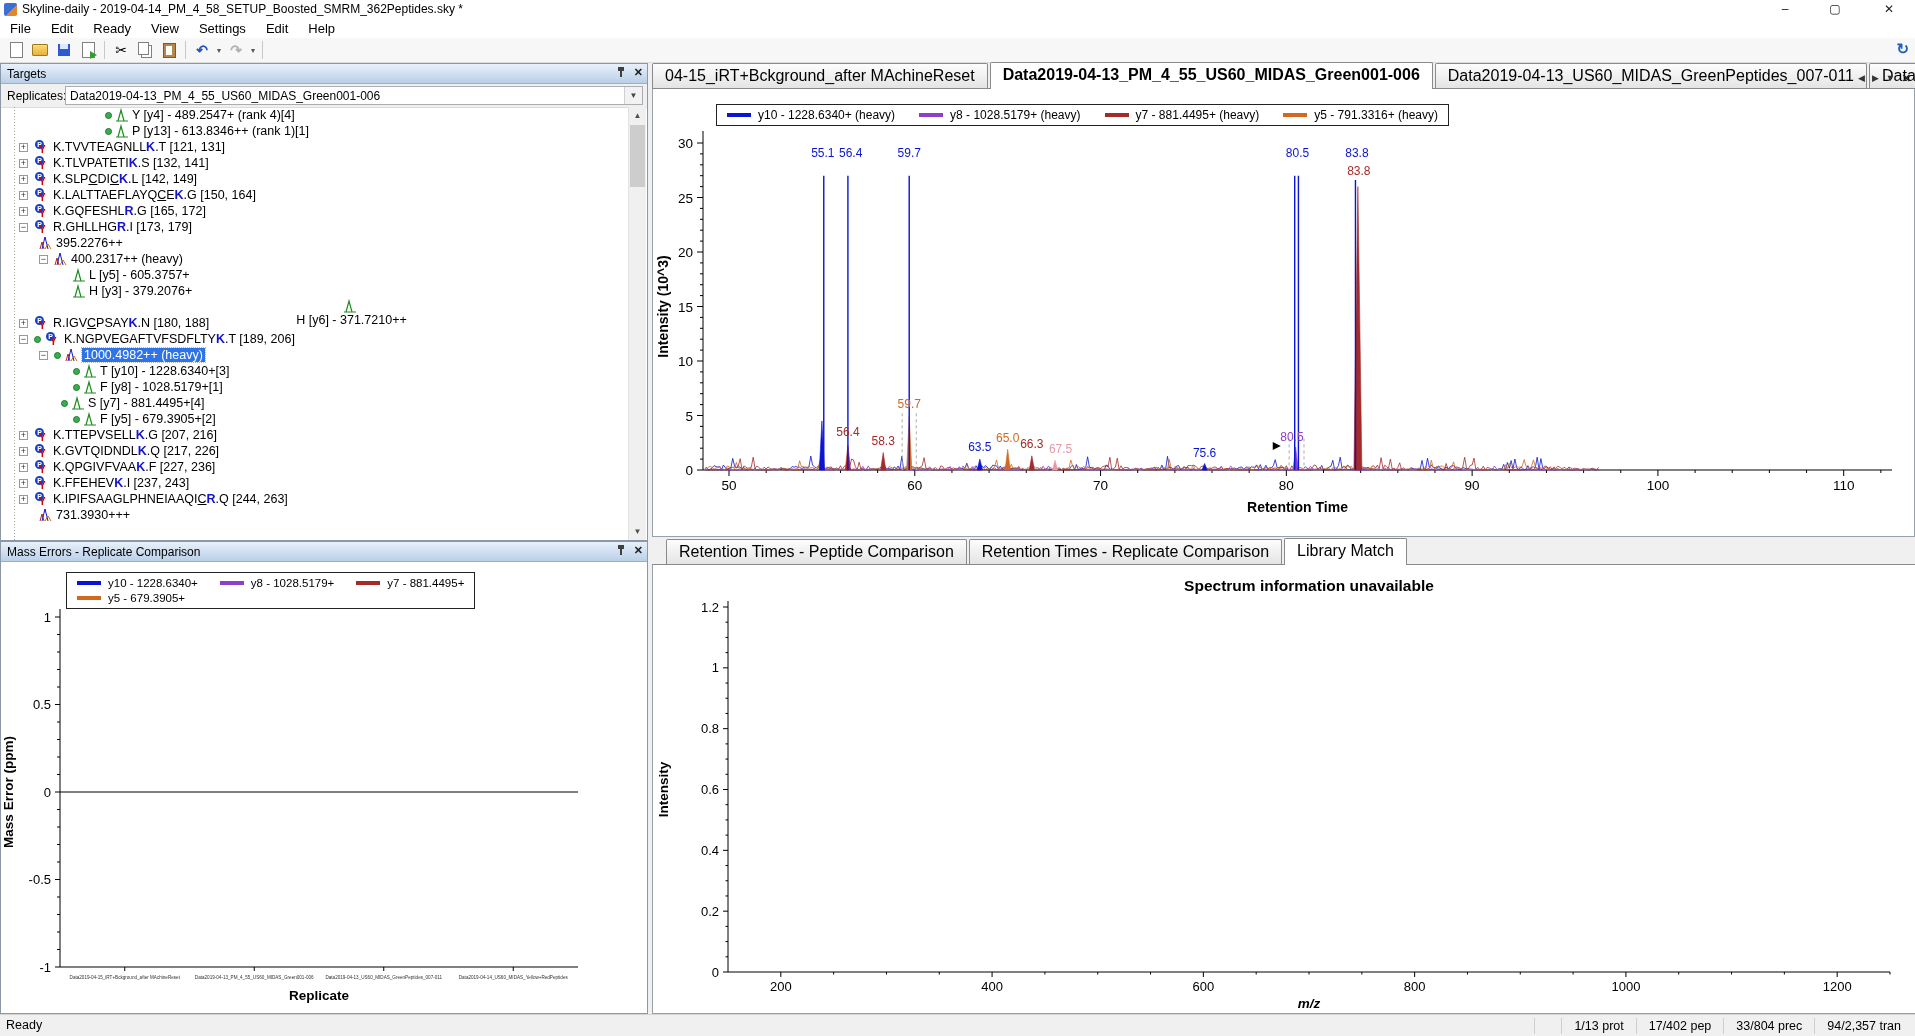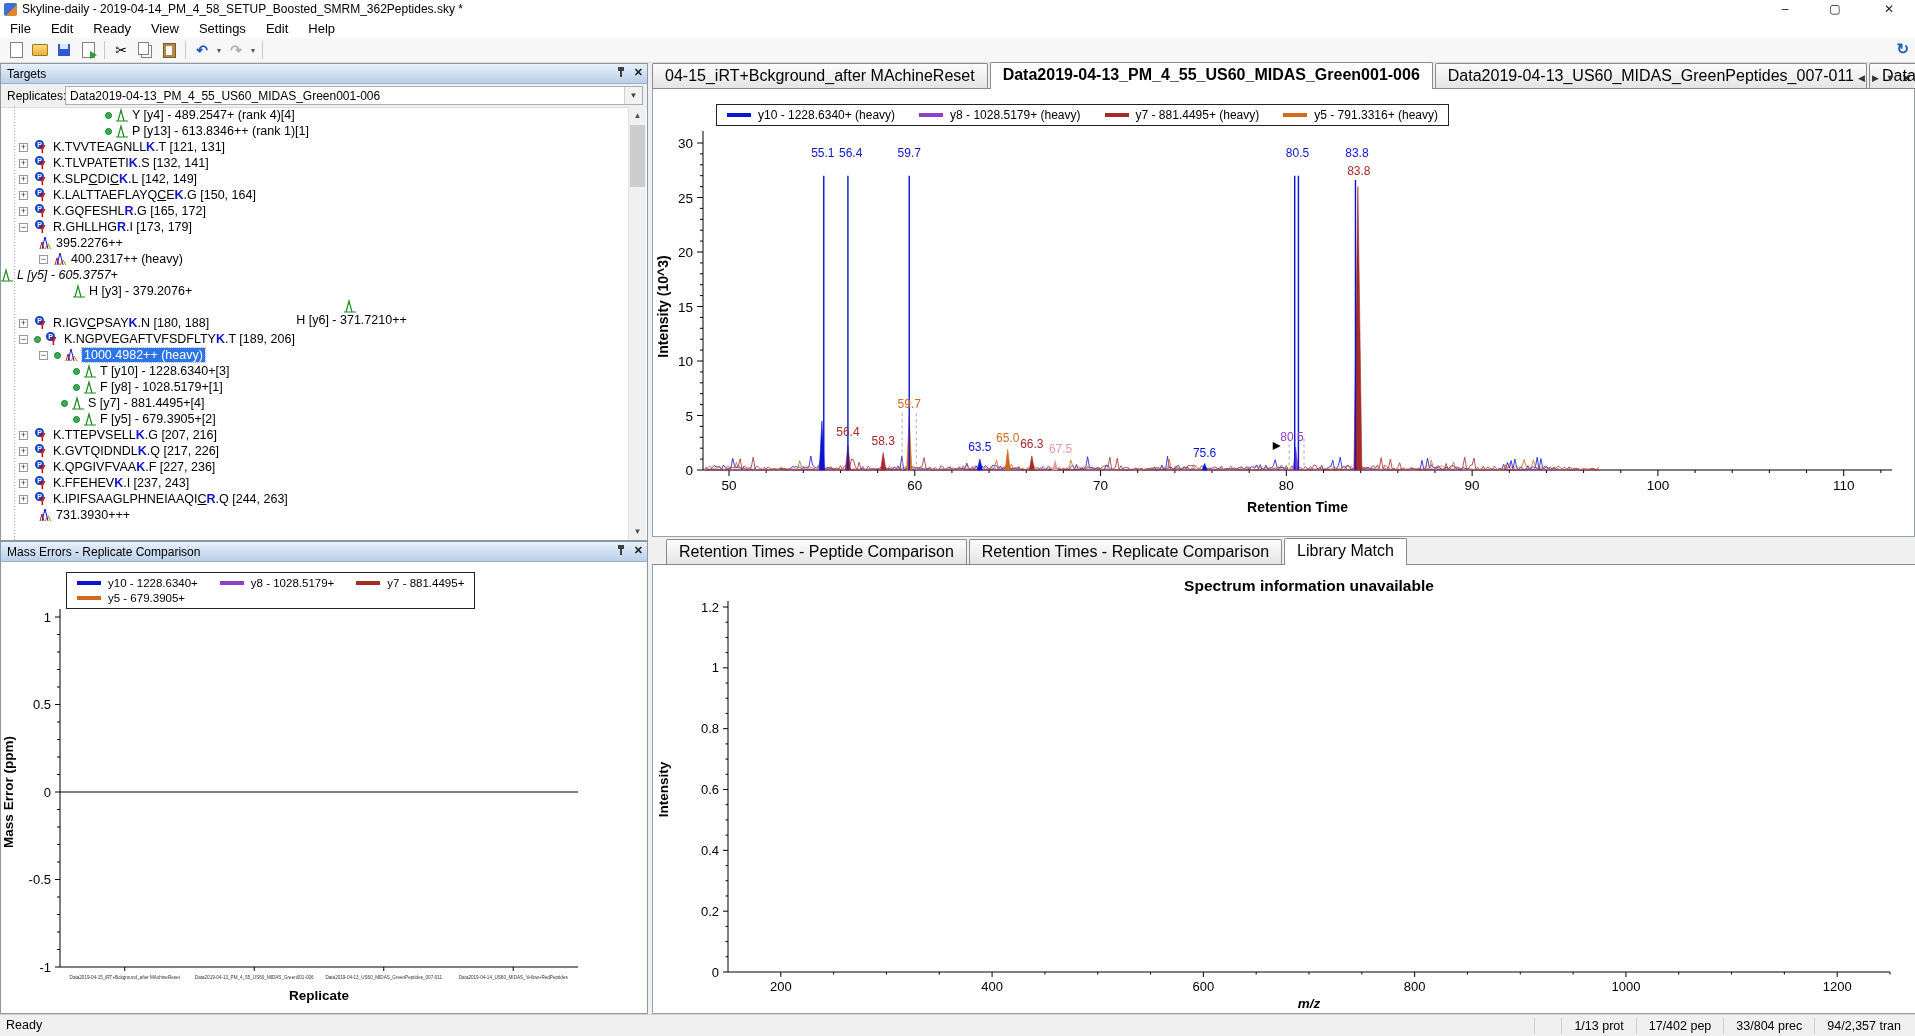--- a/index.html
+++ b/index.html
@@ -231,21 +231,21 @@
           <span class="exp">−</span>
           <span class="ticon">
             <svg width="13" height="14" viewBox="0 0 13 14">
               <polyline points="1,13 3,6 5,13" fill="none" stroke="#B22222"></polyline>
               <polyline points="3,13 6,1 9,13" fill="none" stroke="#1414CC"></polyline>
               <polyline points="6,13 9,8 12,13" fill="none" stroke="#CC6A00"></polyline>
             </svg>
           </span>
           <span>400.2317++ (heavy)</span>
         </div>
-        <div class="trow" style=" font-style: italic;">
+        <div class="trow" style="padding-left: 72px;">
           <span class="ticon">
             <svg width="12" height="14" viewBox="0 0 12 14">
               <line x1="0" y1="13" x2="12" y2="13" stroke="#1E8C1E"></line>
               <polyline points="2,13 5,2 8,13" fill="none" stroke="#1E8C1E" stroke-width="1.2"></polyline>
             </svg>
           </span>
           <span>L [y5] - 605.3757+</span>
         </div>
         <div class="trow" style="padding-left: 72px;">
           <span class="ticon">

